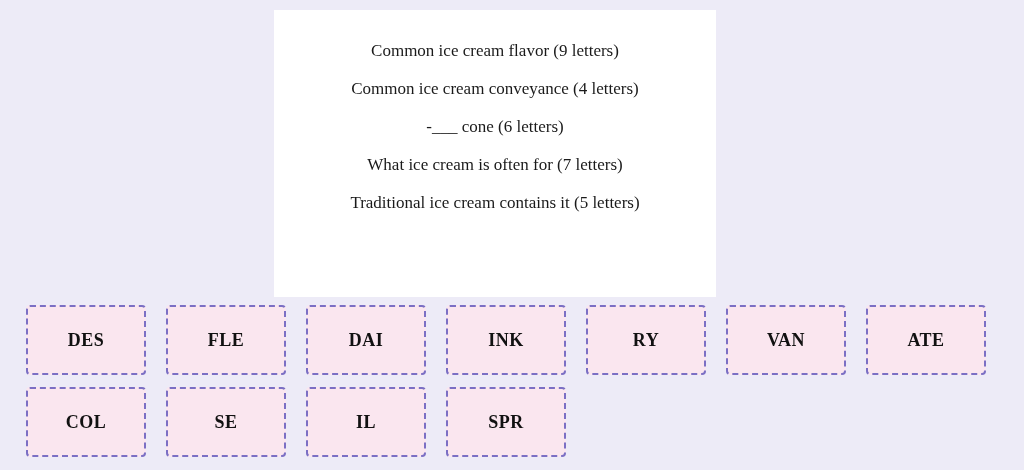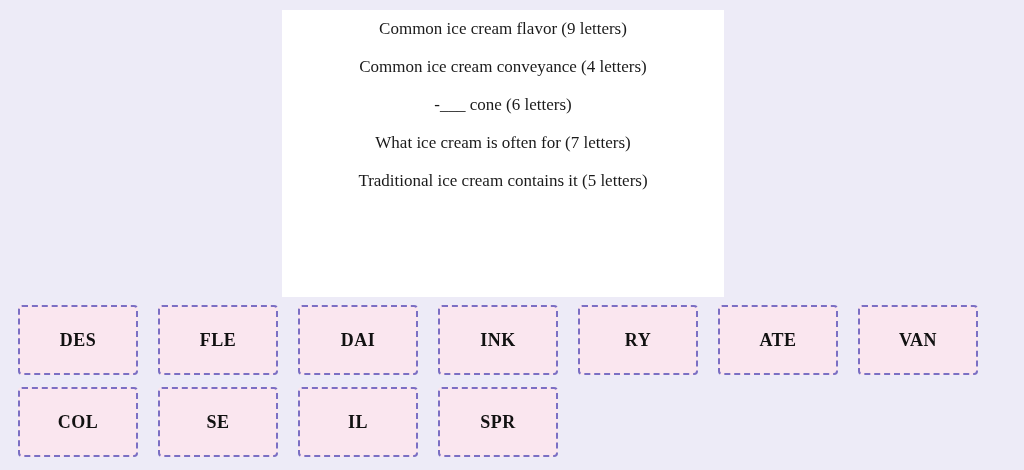--- a/index.html
+++ b/index.html
@@ -13,44 +13,45 @@
     font-family: "Liberation Serif", serif;
     overflow: hidden;
   }
   #app {
     position: relative;
     width: 1024px;
     height: 470px;
   }
   .clues-panel {
     position: absolute;
-    left: 282px;
+    left: 274px;
     top: 10px;
     width: 442px;
     height: 287px;
     background: #ffffff;
     box-sizing: border-box;
+    padding-top: 22px;
   }
   .clue {
     text-align: center;
     font-size: 17px;
     color: #1a1a1a;
     line-height: 38px;
     font-family: "Liberation Serif", serif;
   }
   .tiles-area {
     position: absolute;
     left: 0;
     top: 305px;
     width: 1024px;
   }
   .tile-row {
     display: flex;
     justify-content: flex-start;
-    padding-left: 18px;
+    padding-left: 26px;
     margin-bottom: 12px;
   }
   .tile {
     width: 120px;
     height: 70px;
     margin-right: 20px;
     background: #fae6ef;
     border: 2px dashed #7b6fc4;
     border-radius: 4px;
     display: flex;
@@ -81,22 +82,22 @@
     <div class="clue">Traditional ice cream contains it (5 letters)</div>
   </div>
 
   <div class="tiles-area">
     <div class="tile-row">
       <div class="tile">DES</div>
       <div class="tile">FLE</div>
       <div class="tile">DAI</div>
       <div class="tile">INK</div>
       <div class="tile">RY</div>
+      <div class="tile">VAN</div>
       <div class="tile">ATE</div>
-      <div class="tile">VAN</div>
     </div>
     <div class="tile-row">
       <div class="tile">COL</div>
       <div class="tile">SE</div>
       <div class="tile">IL</div>
       <div class="tile">SPR</div>
     </div>
   </div>
 
 </div>

